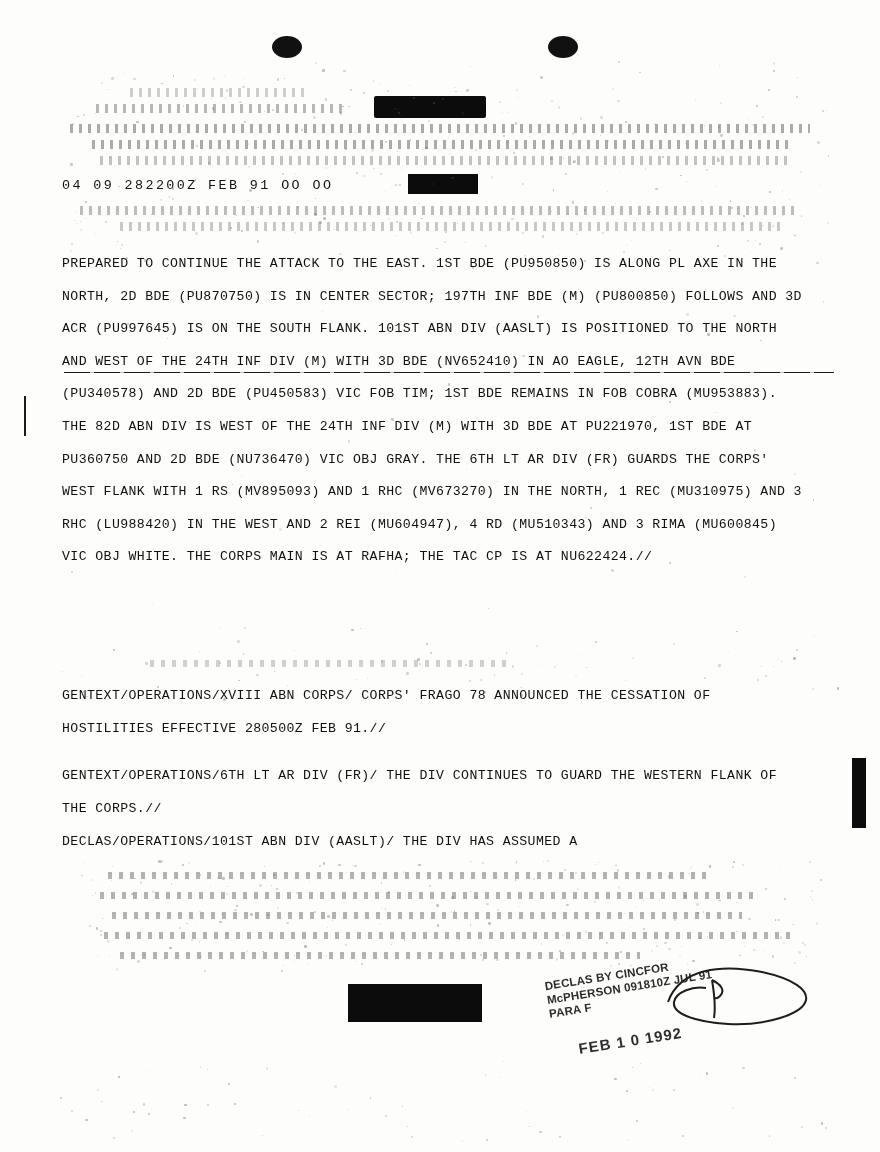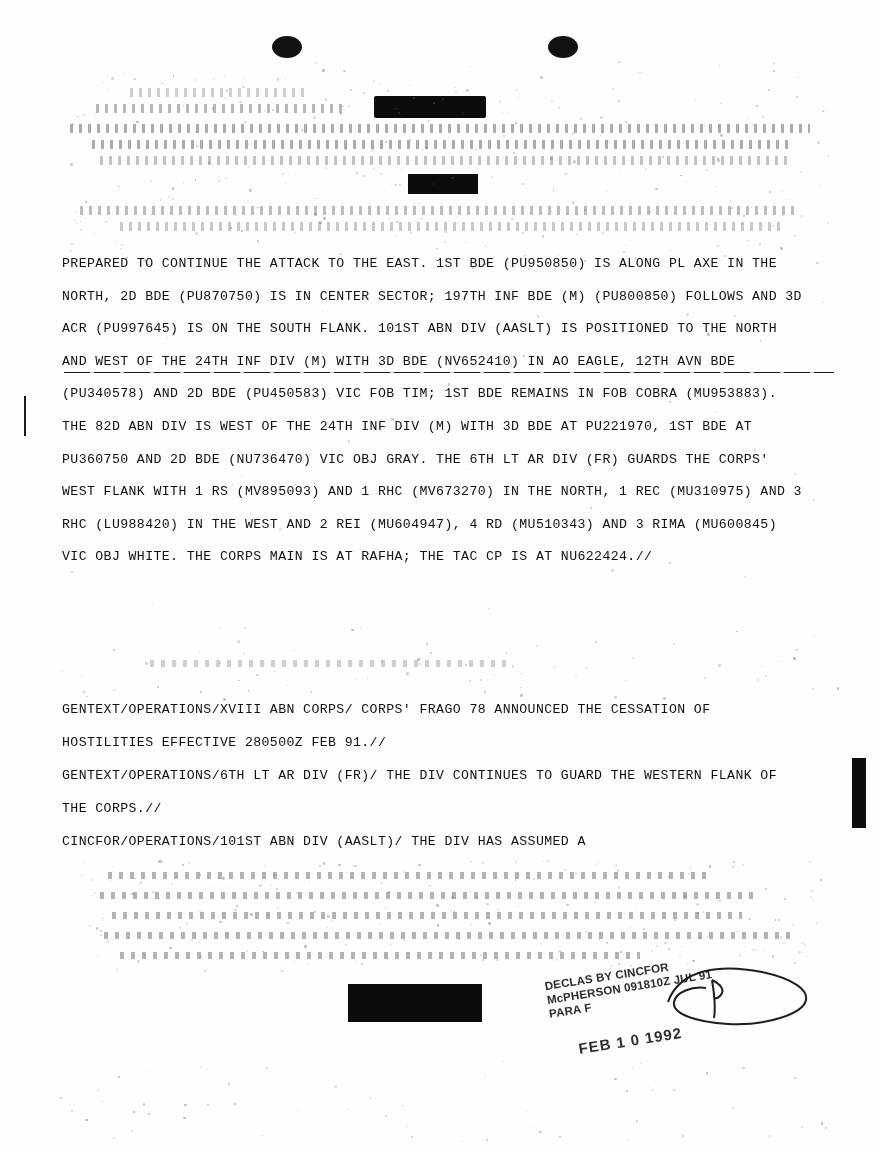--- a/index.html
+++ b/index.html
@@ -89,21 +89,21 @@
   .para-block {
     position: absolute;
     left: 62px;
     width: 742px;
     font-size: 13.2px;
     line-height: 32.6px;
     letter-spacing: 0.4px;
     color: #101010;
   }
   #para-1 { top: 248px; }
-  #para-2 { top: 694px; }
+  #para-2 { top: 680px; }
   #para-3 { top: 760px; }
   #para-4 { top: 826px; }
 
   
   .rule-h {
     position: absolute;
     background: #1a1a1a;
     height: 1.4px;
   }
   #rule-mid {
@@ -188,20 +188,21 @@
   <div class="band" style="top:206px; left:80px; width:720px; opacity:.55;"></div>
   <div class="band" style="top:222px; left:120px; width:660px; opacity:.45;"></div>
   <div class="band" style="top:104px; left:96px; width:250px; opacity:.6;"></div>
   <div class="band" style="top:88px; left:130px; width:180px; opacity:.4;"></div>
 
   <div class="redaction" id="redact-header"></div>
   <div class="redaction" id="redact-line"></div>
   <div class="redaction" id="redact-bottom"></div>
   <div class="redaction" id="redact-edge"></div>
 
+  <div class="header-line">04  09  282200Z  FEB  91  OO  OO</div>
 
   <div class="rule-h" id="rule-mid"></div>
   <div id="rule-margin"></div>
 
   <div class="para-block" id="para-1">PREPARED TO CONTINUE THE ATTACK TO THE EAST.  1ST BDE (PU950850)
 IS ALONG PL AXE IN THE NORTH, 2D BDE (PU870750) IS IN CENTER
 SECTOR; 197TH INF BDE (M) (PU800850) FOLLOWS AND 3D ACR (PU997645)
 IS ON THE SOUTH FLANK.  101ST ABN DIV (AASLT) IS POSITIONED TO THE
 NORTH AND WEST OF THE 24TH INF DIV (M) WITH 3D BDE (NV652410) IN
 AO EAGLE, 12TH AVN BDE (PU340578) AND 2D BDE (PU450583) VIC FOB
@@ -210,21 +211,21 @@
 PU360750 AND 2D BDE (NU736470) VIC OBJ GRAY.  THE 6TH LT AR DIV
 (FR) GUARDS THE CORPS' WEST FLANK WITH 1 RS (MV895093) AND 1 RHC
 (MV673270) IN THE NORTH, 1 REC (MU310975) AND 3 RHC (LU988420) IN
 THE WEST AND 2 REI (MU604947), 4 RD (MU510343) AND 3 RIMA
 (MU600845) VIC OBJ WHITE.  THE CORPS MAIN IS AT RAFHA; THE TAC CP
 IS AT NU622424.//</div>
   <div class="para-block" id="para-2">GENTEXT/OPERATIONS/XVIII ABN CORPS/  CORPS' FRAGO 78 ANNOUNCED THE
 CESSATION OF HOSTILITIES EFFECTIVE 280500Z FEB 91.//</div>
   <div class="para-block" id="para-3">GENTEXT/OPERATIONS/6TH LT AR DIV (FR)/ THE DIV CONTINUES TO GUARD
 THE WESTERN FLANK OF THE CORPS.//</div>
-  <div class="para-block" id="para-4">CINCFOR/OPERATIONS/101ST ABN DIV (AASLT)/ THE DIV HAS ASSUMED A</div>
+  <div class="para-block" id="para-4">DECLAS/OPERATIONS/101ST ABN DIV (AASLT)/ THE DIV HAS ASSUMED A</div>
 
   <div class="ghost-row" style="left:108px; top:872px; width:600px;"></div>
   <div class="ghost-row" style="left:100px; top:892px; width:660px;"></div>
   <div class="ghost-row" style="left:112px; top:912px; width:630px;"></div>
   <div class="ghost-row" style="left:104px; top:932px; width:690px;"></div>
   <div class="ghost-row" style="left:120px; top:952px; width:520px;"></div>
   <div class="ghost-row" style="left:150px; top:660px; width:360px; opacity:.45;"></div>
 
   <div id="declass-stamp">
     <div>DECLAS BY CINCFOR</div>

